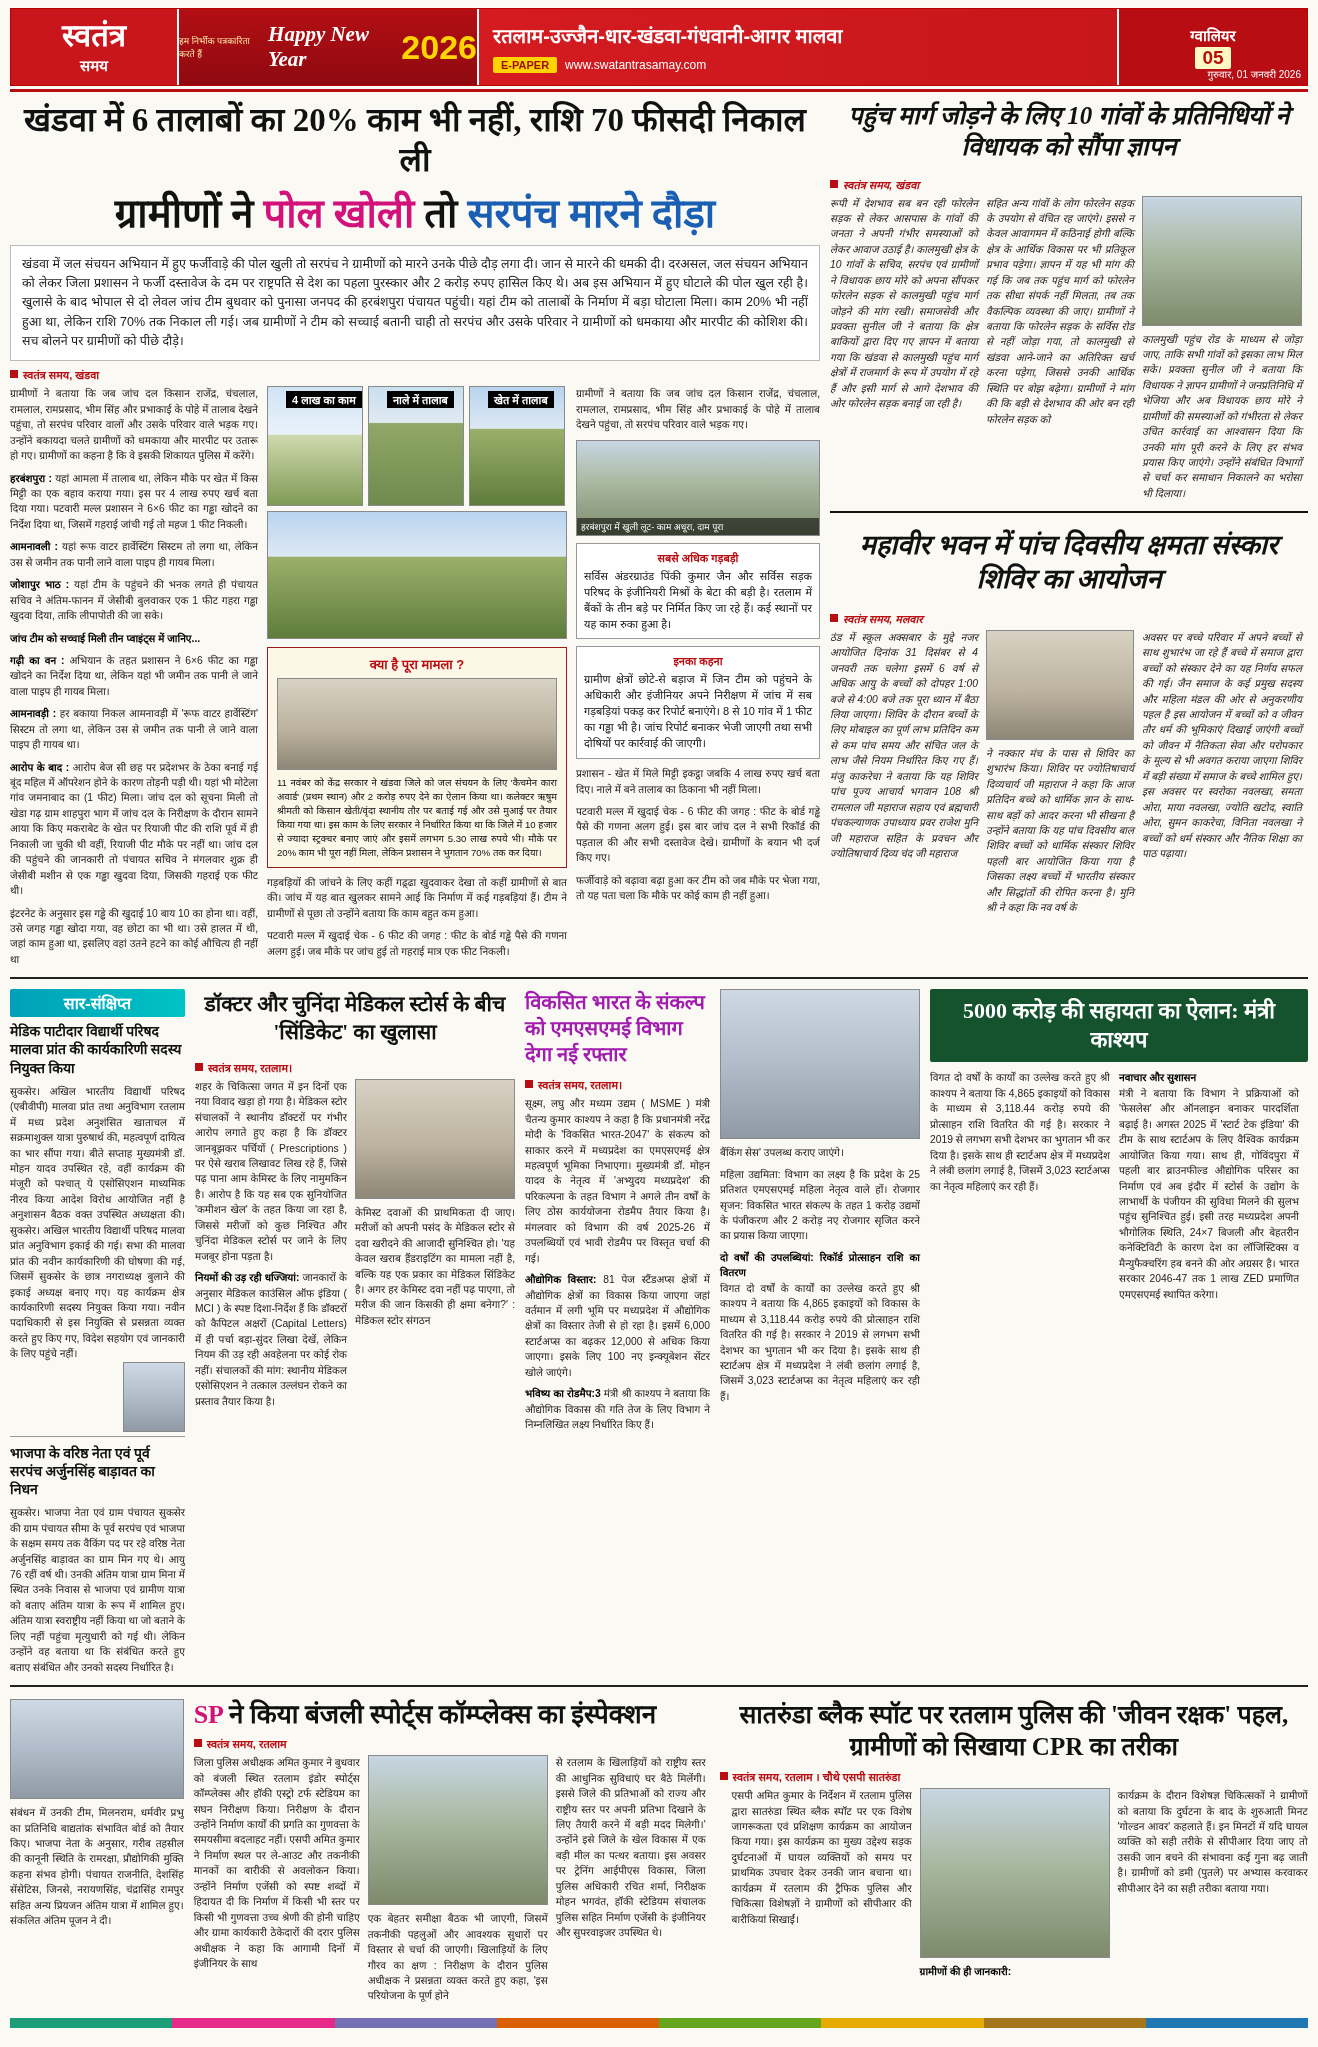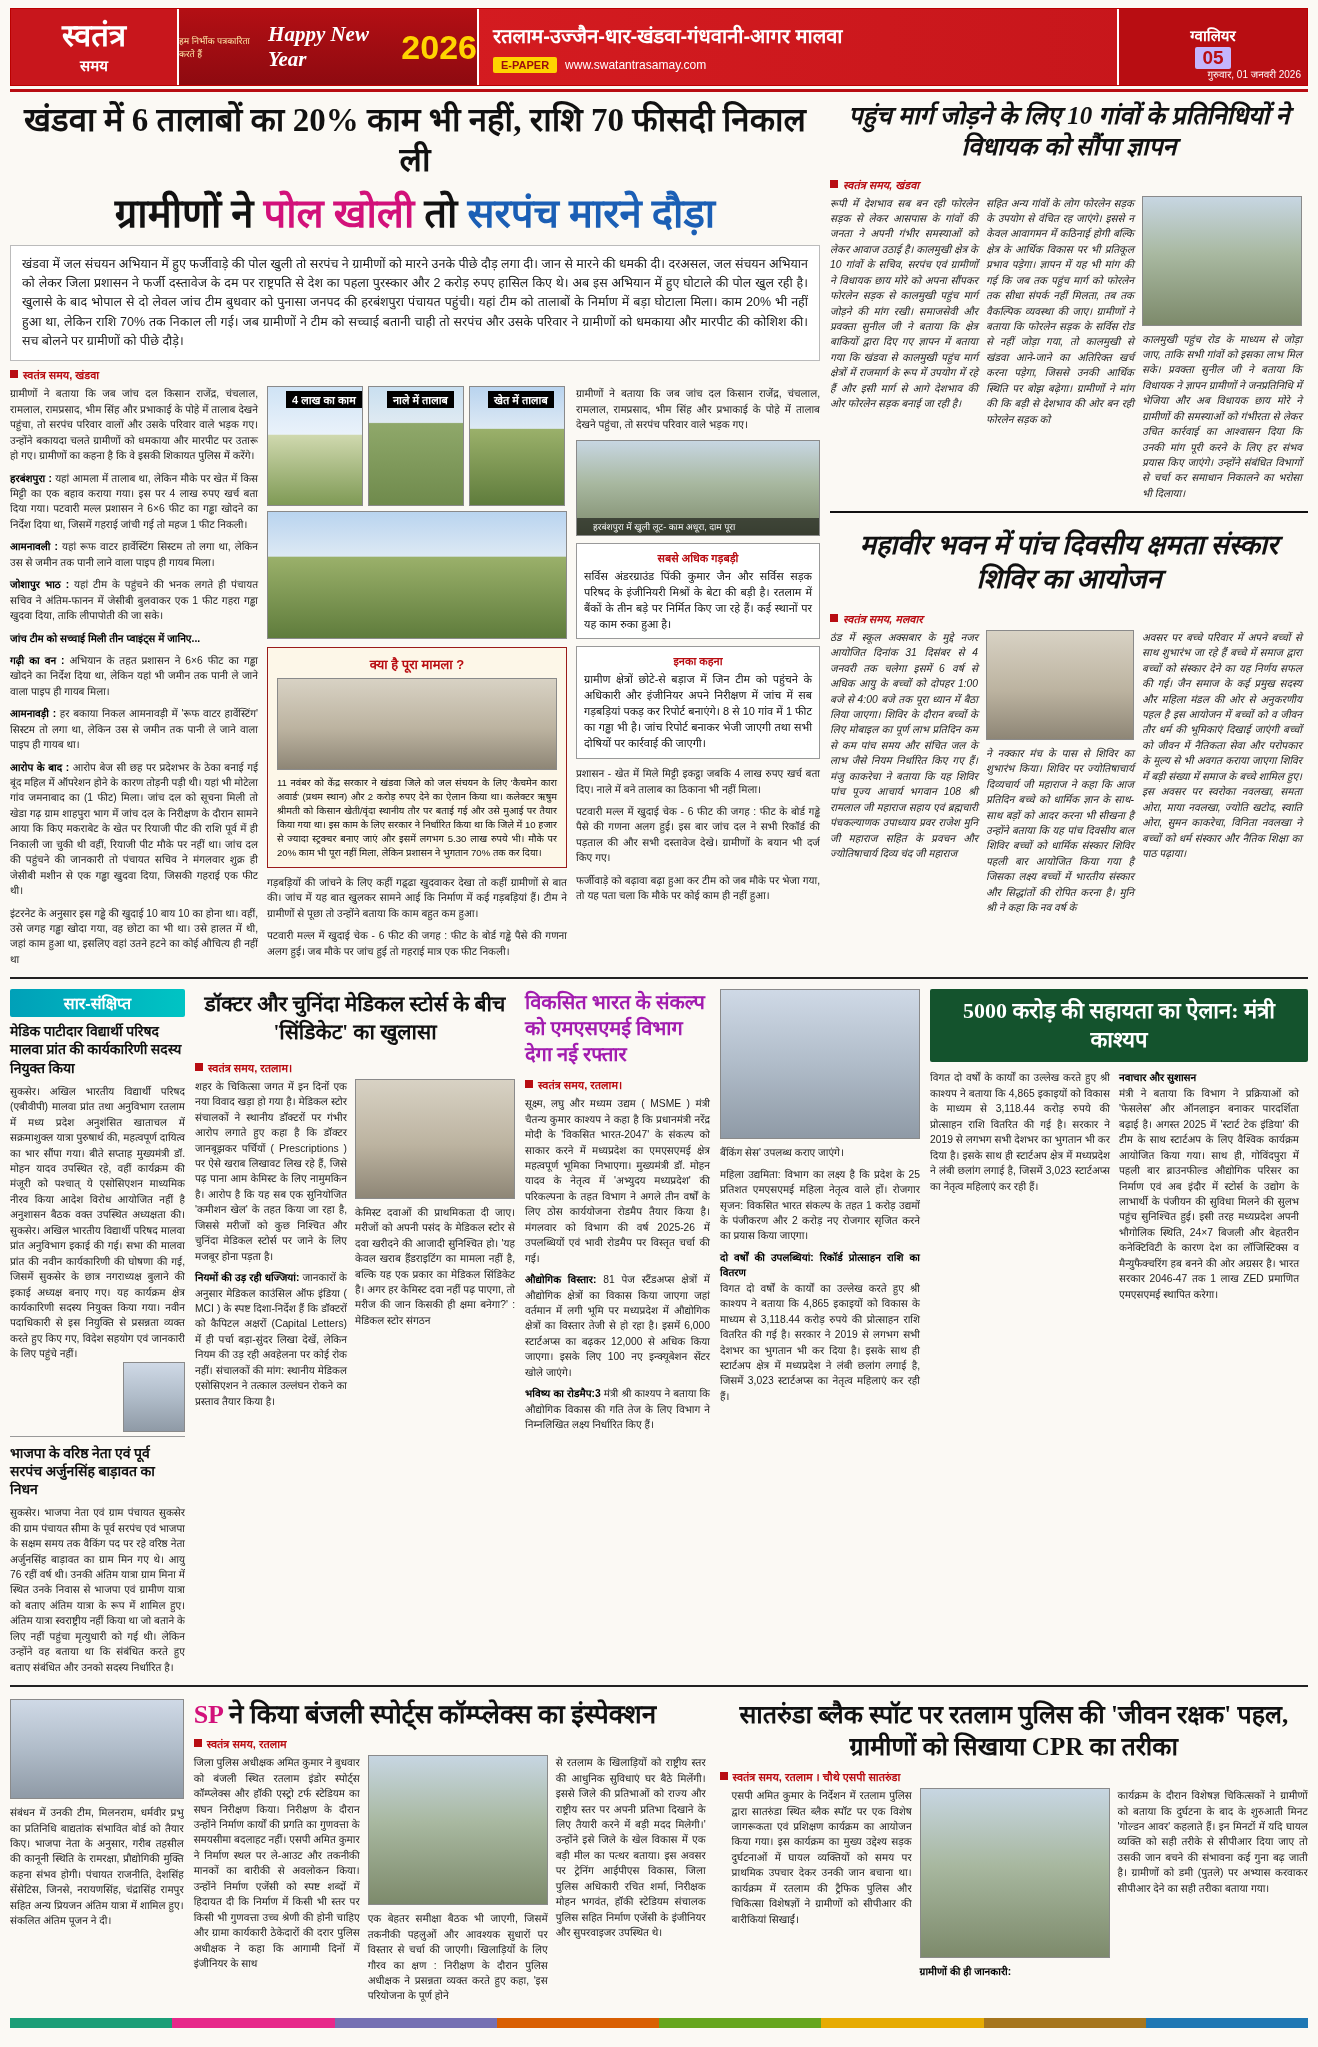--- a/index.html
+++ b/index.html
@@ -75,21 +75,21 @@
     display:flex;
     flex-direction:column;
     align-items:center;
     justify-content:center;
     color:#fff;
     border-left:2px solid #fff;
     background:#b80d12;
   }
   .mh-right .city { font-size:15px; font-weight:bold; }
   .mh-right .pageno {
-    font-size:19px; font-weight:bold; background:#c4b5fd; color:#b80d12;
+    font-size:19px; font-weight:bold; background:#fef9c3; color:#b80d12;
     padding:0 7px; margin-top:2px; border-radius:2px;
   }
   .mh-date {
     position:absolute; right:6px; bottom:4px; font-size:10px; color:#fff;
   }
 
   .rule-thin { height:3px; background:#b80d12; margin:3px 0 6px 0; }
 
   
   .top-area { display:flex; gap:10px; }
@@ -128,21 +128,21 @@
   .colbody p { margin:0 0 7px 0; }
   .colbody b { color:#000; }
 
   
   .photo {
     background:#9fb77f; border:1px solid #8a8a8a; position:relative;
     overflow:hidden;
   }
   .photo .cap {
     position:absolute; left:0; bottom:0; right:0;
-    background:rgba(0,0,0,.55); color:#fff; font-size:9px; padding:2px 16px;
+    background:rgba(0,0,0,.55); color:#fff; font-size:9px; padding:2px 4px;
   }
   .photo-strip { display:flex; gap:5px; }
   .ph-label {
     position:absolute; top:4px; left:18px; background:#000; color:#fff;
     font-size:11px; font-weight:bold; padding:1px 6px;
   }
 
   .sky { background:linear-gradient(180deg,#cfe3f5 0%, #eaf2fa 40%, #cfd8ae 41%, #7f9a55 100%); }
   .sky2 { background:linear-gradient(180deg,#b9d4ef 0%,#dde9f4 35%,#9ab06a 36%,#5f7c3c 100%); }
   .water { background:linear-gradient(180deg,#c9dff0 0%,#dfeaf2 30%,#8fa86a 31%,#6f8a4c 100%); }

